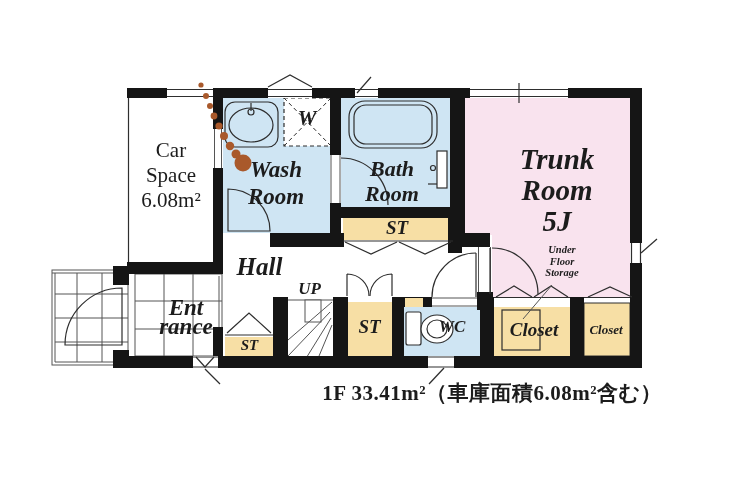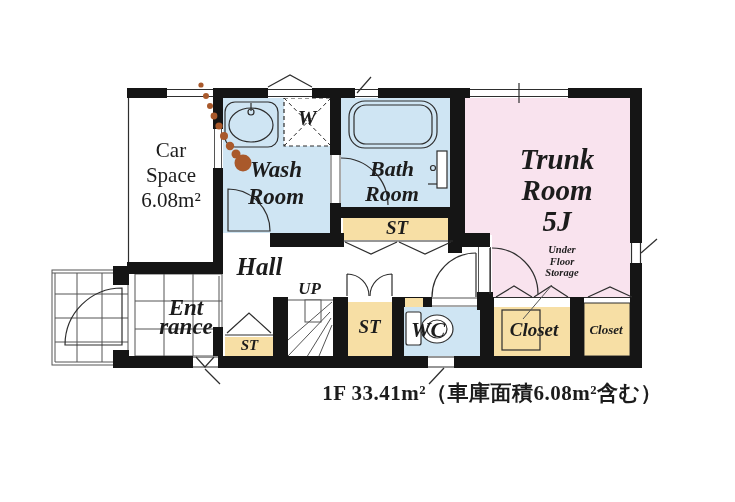--- a/index.html
+++ b/index.html
@@ -249,21 +249,21 @@
   <div class="lbl" style="left:148px;top:298px;width:76px;font-size:23px;line-height:19px;">
     <span>Ent</span>
       <span>rance</span>
   </div>
   <div class="lbl" style="left:227px;top:337px;width:45px;font-size:15px;">
     <span>ST</span>
   </div>
   <div class="lbl" style="left:347px;top:316px;width:45px;font-size:19px;">
     <span>ST</span>
   </div>
-  <div class="lbl" style="left:403px;top:317px;width:50px;font-size:22px;text-align:center;">
+  <div class="lbl" style="left:427px;top:317px;width:50px;font-size:17px;text-align:center;">
     <span>WC</span>
   </div>
   <div class="lbl" style="left:499px;top:319px;width:70px;font-size:19px;">
     <span>Closet</span>
   </div>
   <div class="lbl" style="left:581px;top:322px;width:50px;font-size:13px;">
     <span>Closet</span>
   </div>
   <div class="lbl" style="left:532px;top:244px;width:60px;font-size:10.5px;line-height:11.5px;">
     <span>Under</span>

